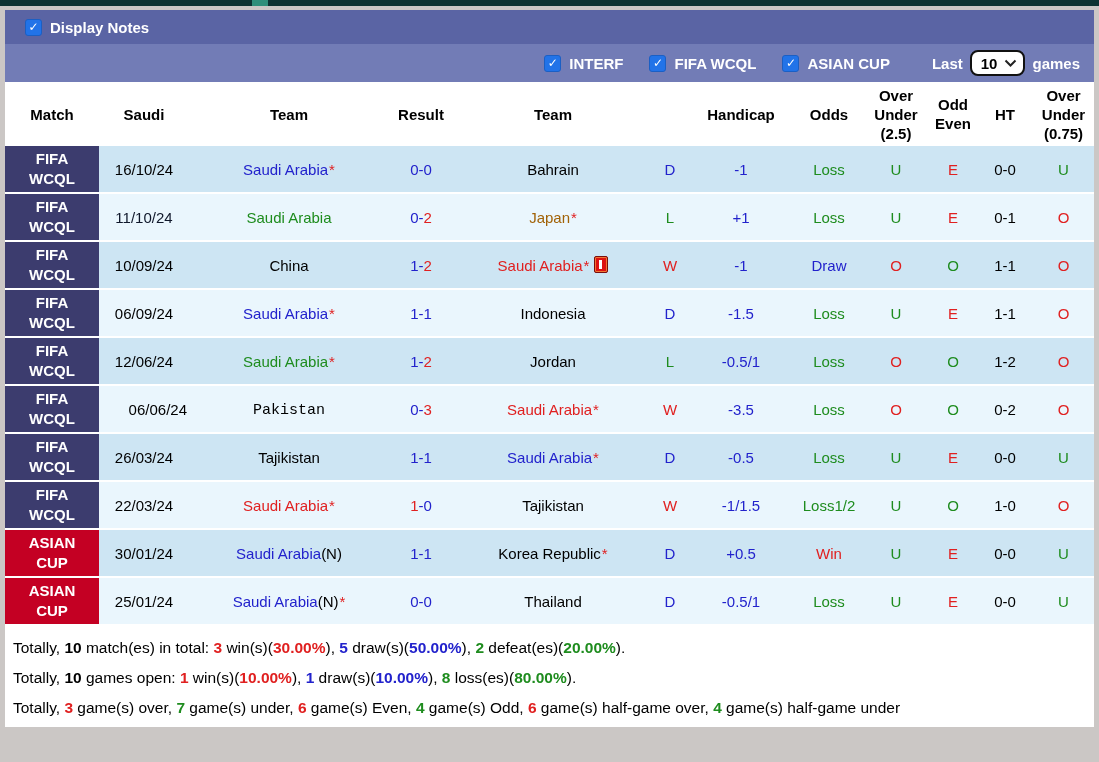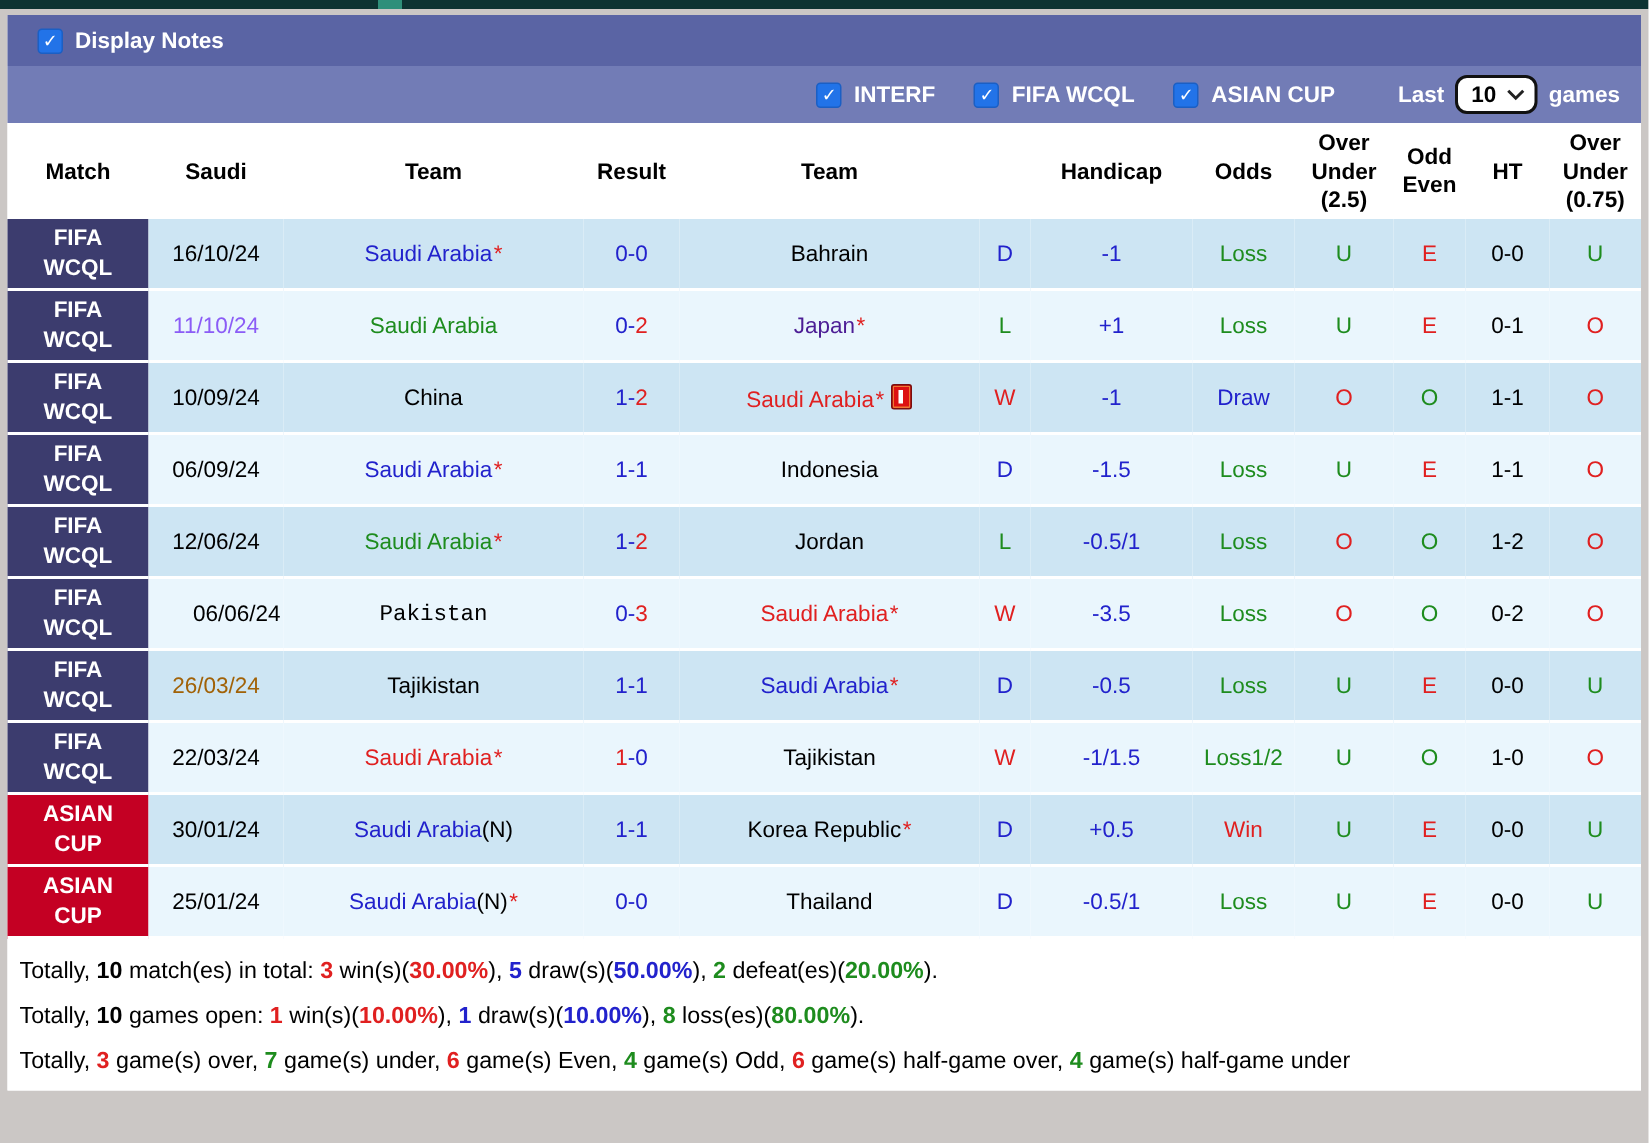--- a/index.html
+++ b/index.html
@@ -155,24 +155,24 @@
             <td style="color: rgb(34, 34, 204);">D</td>
             <td style="color: rgb(34, 34, 204);">-1</td>
             <td style="color: rgb(30, 140, 30);">Loss</td>
             <td style="color: rgb(30, 140, 30);">U</td>
             <td style="color: rgb(224, 32, 32);">E</td>
             <td style="color: rgb(0, 0, 0);">0-0</td>
             <td style="color: rgb(30, 140, 30);">U</td>
           </tr>
           <tr class="sb">
             <td class="badge fifa">FIFA WCQL</td>
-            <td style="color: #8b5cf6;">11/10/24</td>
+            <td style="color: #0f172a;">11/10/24</td>
             <td><span class="tname" style="color: rgb(30, 140, 30);">Saudi Arabia</span></td>
             <td><span style="color: rgb(34, 34, 204);">0</span><span style="color: rgb(34, 34, 204);">-</span><span style="color: rgb(224, 32, 32);">2</span></td>
-            <td><span class="tname" style="color: #4c1d95;">Japan</span><span class="star">*</span></td>
+            <td><span class="tname" style="color: #a16207;">Japan</span><span class="star">*</span></td>
             <td style="color: rgb(30, 140, 30);">L</td>
             <td style="color: rgb(34, 34, 204);">+1</td>
             <td style="color: rgb(30, 140, 30);">Loss</td>
             <td style="color: rgb(30, 140, 30);">U</td>
             <td style="color: rgb(224, 32, 32);">E</td>
             <td style="color: rgb(0, 0, 0);">0-1</td>
             <td style="color: rgb(224, 32, 32);">O</td>
           </tr>
           <tr class="sa">
             <td class="badge fifa">FIFA WCQL</td>
@@ -225,21 +225,21 @@
             <td style="color: rgb(224, 32, 32);">W</td>
             <td style="color: rgb(34, 34, 204);">-3.5</td>
             <td style="color: rgb(30, 140, 30);">Loss</td>
             <td style="color: rgb(224, 32, 32);">O</td>
             <td style="color: rgb(30, 140, 30);">O</td>
             <td style="color: rgb(0, 0, 0);">0-2</td>
             <td style="color: rgb(224, 32, 32);">O</td>
           </tr>
           <tr class="sa">
             <td class="badge fifa">FIFA WCQL</td>
-            <td style="color: #a16207;">26/03/24</td>
+            <td style="color: #000000;">26/03/24</td>
             <td><span class="tname" style="color: rgb(0, 0, 0);">Tajikistan</span></td>
             <td><span style="color: rgb(34, 34, 204);">1</span><span style="color: rgb(34, 34, 204);">-</span><span style="color: rgb(34, 34, 204);">1</span></td>
             <td><span class="tname" style="color: rgb(34, 34, 204);">Saudi Arabia</span><span class="star">*</span></td>
             <td style="color: rgb(34, 34, 204);">D</td>
             <td style="color: rgb(34, 34, 204);">-0.5</td>
             <td style="color: rgb(30, 140, 30);">Loss</td>
             <td style="color: rgb(30, 140, 30);">U</td>
             <td style="color: rgb(224, 32, 32);">E</td>
             <td style="color: rgb(0, 0, 0);">0-0</td>
             <td style="color: rgb(30, 140, 30);">U</td>

